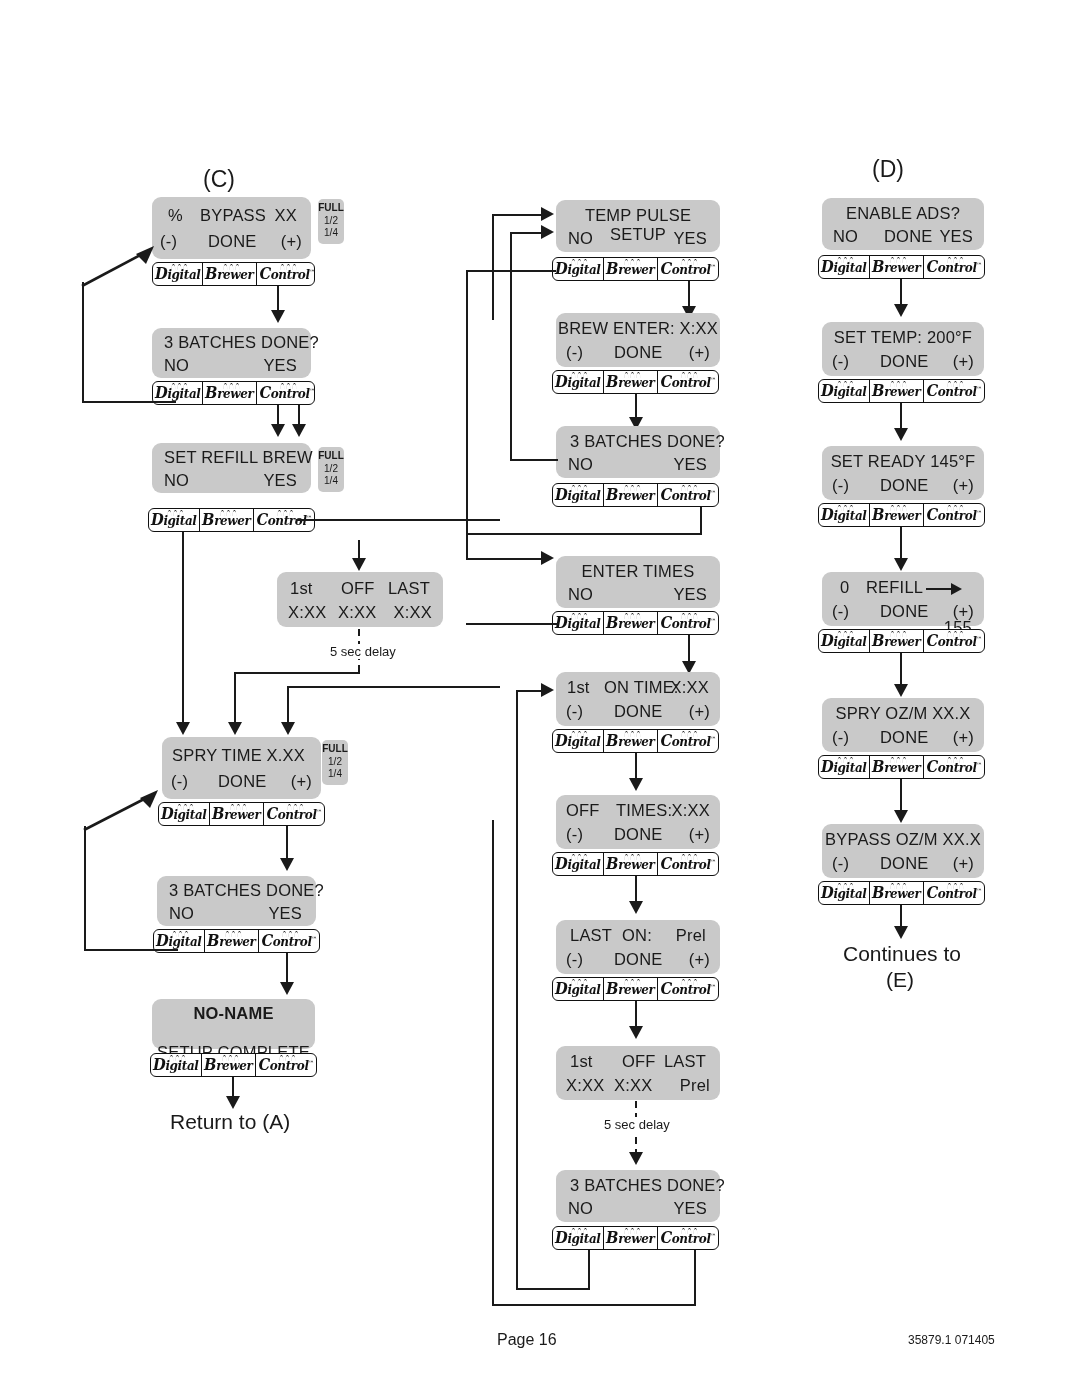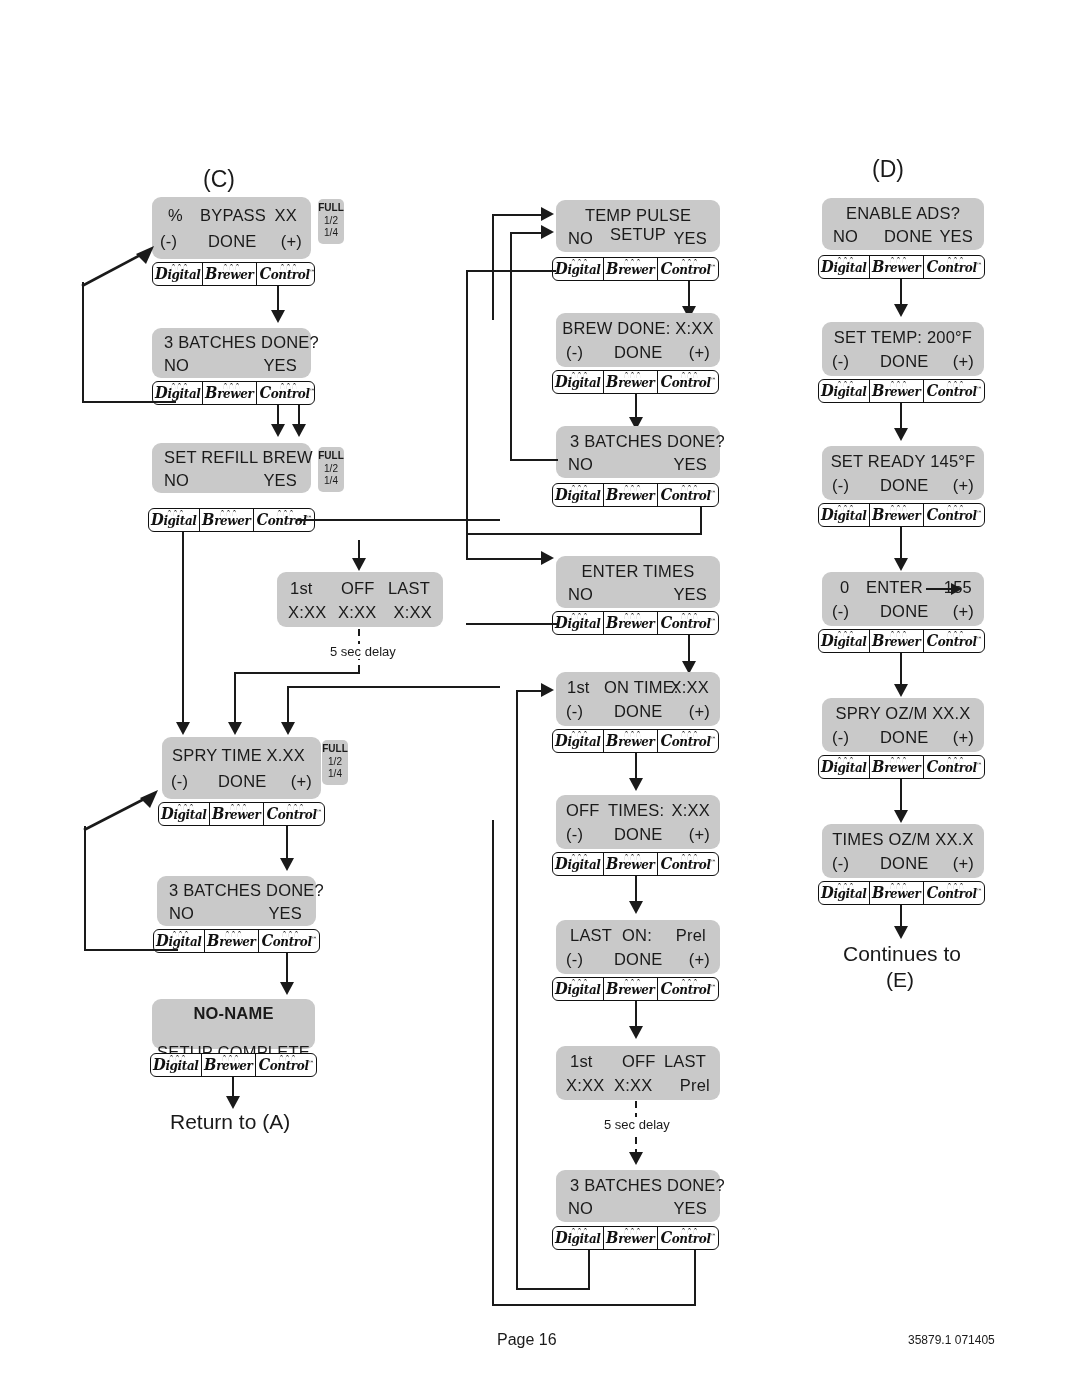--- a/index.html
+++ b/index.html
@@ -436,21 +436,21 @@
   <div class="ln-h" style="left:466px;top:270px;width:90px;"></div>
   <div class="ln-v" style="left:466px;top:270px;height:290px;"></div>
   <div class="ln-h" style="left:466px;top:558px;width:78px;"></div>
   <div class="ah-r" style="left:541px;top:551px;"></div>
 
   <div class="ln-v" style="left:688px;top:281px;height:33px;"></div>
   <div class="ah-d" style="left:682px;top:306px;"></div>
 
   <div class="lcd" style="left:556px;top:313px;width:164px;height:54px;">
     <div class="ln ln1" style="top:6px;text-align:center;">
-      <span>BREW DONE: X:XX</span>
+      <span>BREW ENTER: X:XX</span>
     </div>
     <div class="ln ln2" style="top:30px;">
       <span class="c" style="left:10px;">(-)</span>
       <span class="c" style="left:58px;">DONE</span>
       <span class="c" style="right:10px;">(+)</span>
     </div>
   </div>
   <div class="keypad" style="left:552px;top:370px;width:167px;">
     <div class="k">
         <span class="arcs">
@@ -604,21 +604,21 @@
   <div class="ln-h" style="left:516px;top:690px;width:28px;"></div>
   <div class="ah-r" style="left:541px;top:683px;"></div>
   <div class="ln-v" style="left:516px;top:690px;height:600px;"></div>
 
   <div class="ln-v" style="left:635px;top:753px;height:32px;"></div>
   <div class="ah-d" style="left:629px;top:778px;"></div>
 
   <div class="lcd" style="left:556px;top:795px;width:164px;height:54px;">
     <div class="ln ln1" style="top:6px;">
       <span class="c" style="left:10px;">OFF</span>
-      <span class="c" style="left:52px;">TIMES:</span>
+      <span class="c" style="left:60px;">TIMES:</span>
       <span class="c" style="right:10px;">X:XX</span>
     </div>
     <div class="ln ln2" style="top:30px;">
       <span class="c" style="left:10px;">(-)</span>
       <span class="c" style="left:58px;">DONE</span>
       <span class="c" style="right:10px;">(+)</span>
     </div>
   </div>
   <div class="keypad" style="left:552px;top:852px;width:167px;">
     <div class="k">
@@ -861,26 +861,26 @@
         </span>
         <span class="kt"><span class="cap">C</span>ontrol<sup>™</sup></span>
       </div>
   </div>
   <div class="ln-v" style="left:900px;top:527px;height:38px;"></div>
   <div class="ah-d" style="left:894px;top:558px;"></div>
 
   <div class="lcd" style="left:822px;top:572px;width:162px;height:54px;">
     <div class="ln ln1" style="top:6px;">
       <span class="c" style="left:18px;">0</span>
-      <span class="c" style="left:44px;">ENTER</span>
+      <span class="c" style="left:44px;">REFILL</span>
       <span class="inarrow" style="left:104px;top:5px;width:38px;height:12px;">
         <span class="shaft" style="width:28px;"></span>
         <span class="head" style="left:25px;"></span>
       </span>
-      <span class="c" style="right:12px;">155</span>
+      <span class="c" style="right:12px;margin-top:40px;">155</span>
     </div>
     <div class="ln ln2" style="top:30px;">
       <span class="c" style="left:10px;">(-)</span>
       <span class="c" style="left:58px;">DONE</span>
       <span class="c" style="right:10px;">(+)</span>
     </div>
   </div>
   <div class="keypad" style="left:818px;top:629px;width:167px;">
     <div class="k">
         <span class="arcs">
@@ -944,21 +944,21 @@
           <span style="left:12px"></span>
         </span>
         <span class="kt"><span class="cap">C</span>ontrol<sup>™</sup></span>
       </div>
   </div>
   <div class="ln-v" style="left:900px;top:779px;height:38px;"></div>
   <div class="ah-d" style="left:894px;top:810px;"></div>
 
   <div class="lcd" style="left:822px;top:824px;width:162px;height:54px;">
     <div class="ln ln1" style="top:6px;text-align:center;">
-      <span>TIMES OZ/M  XX.X</span>
+      <span>BYPASS OZ/M  XX.X</span>
     </div>
     <div class="ln ln2" style="top:30px;">
       <span class="c" style="left:10px;">(-)</span>
       <span class="c" style="left:58px;">DONE</span>
       <span class="c" style="right:10px;">(+)</span>
     </div>
   </div>
   <div class="keypad" style="left:818px;top:881px;width:167px;">
     <div class="k">
         <span class="arcs">

